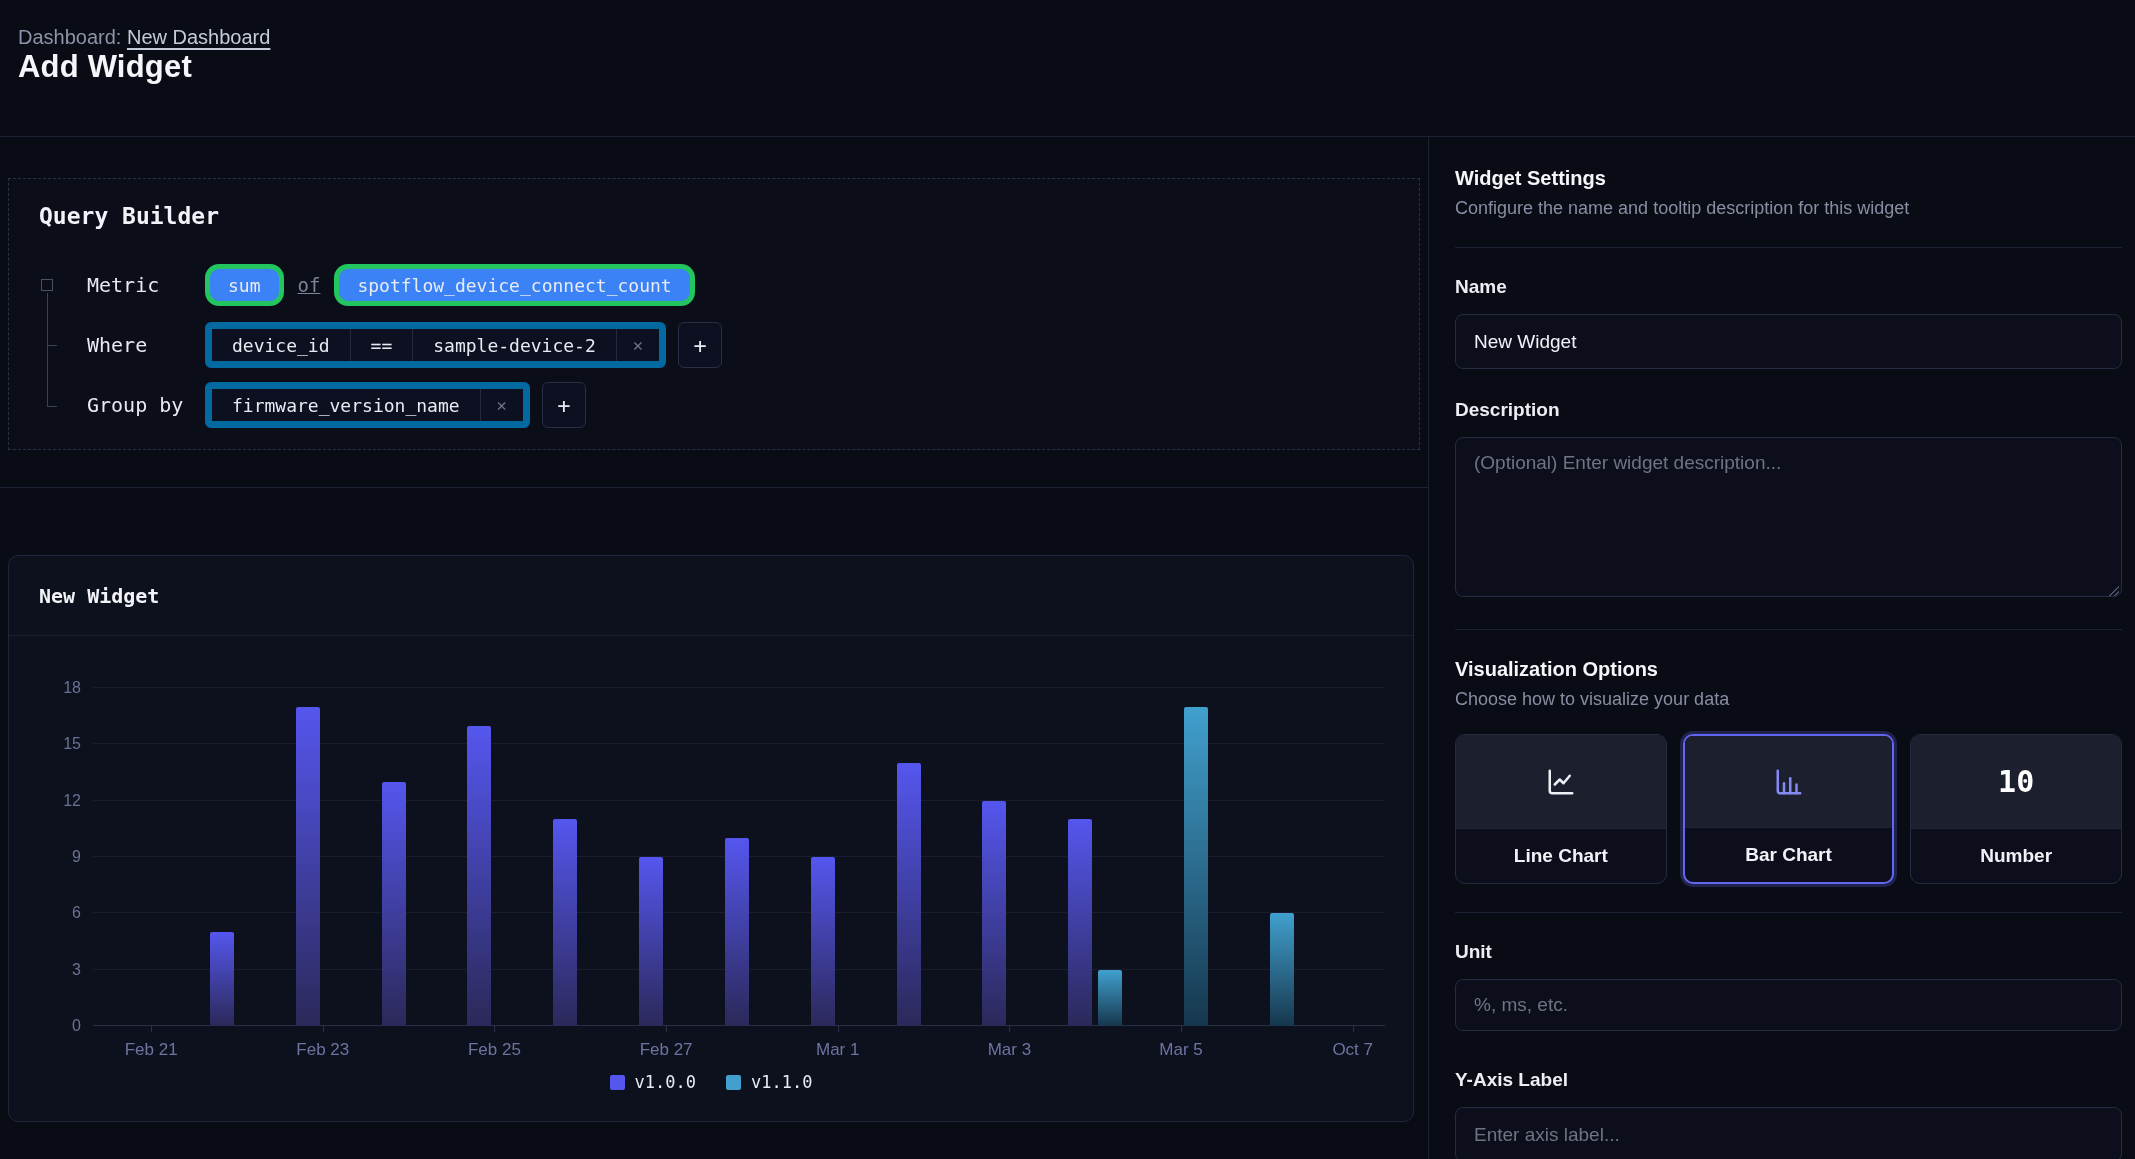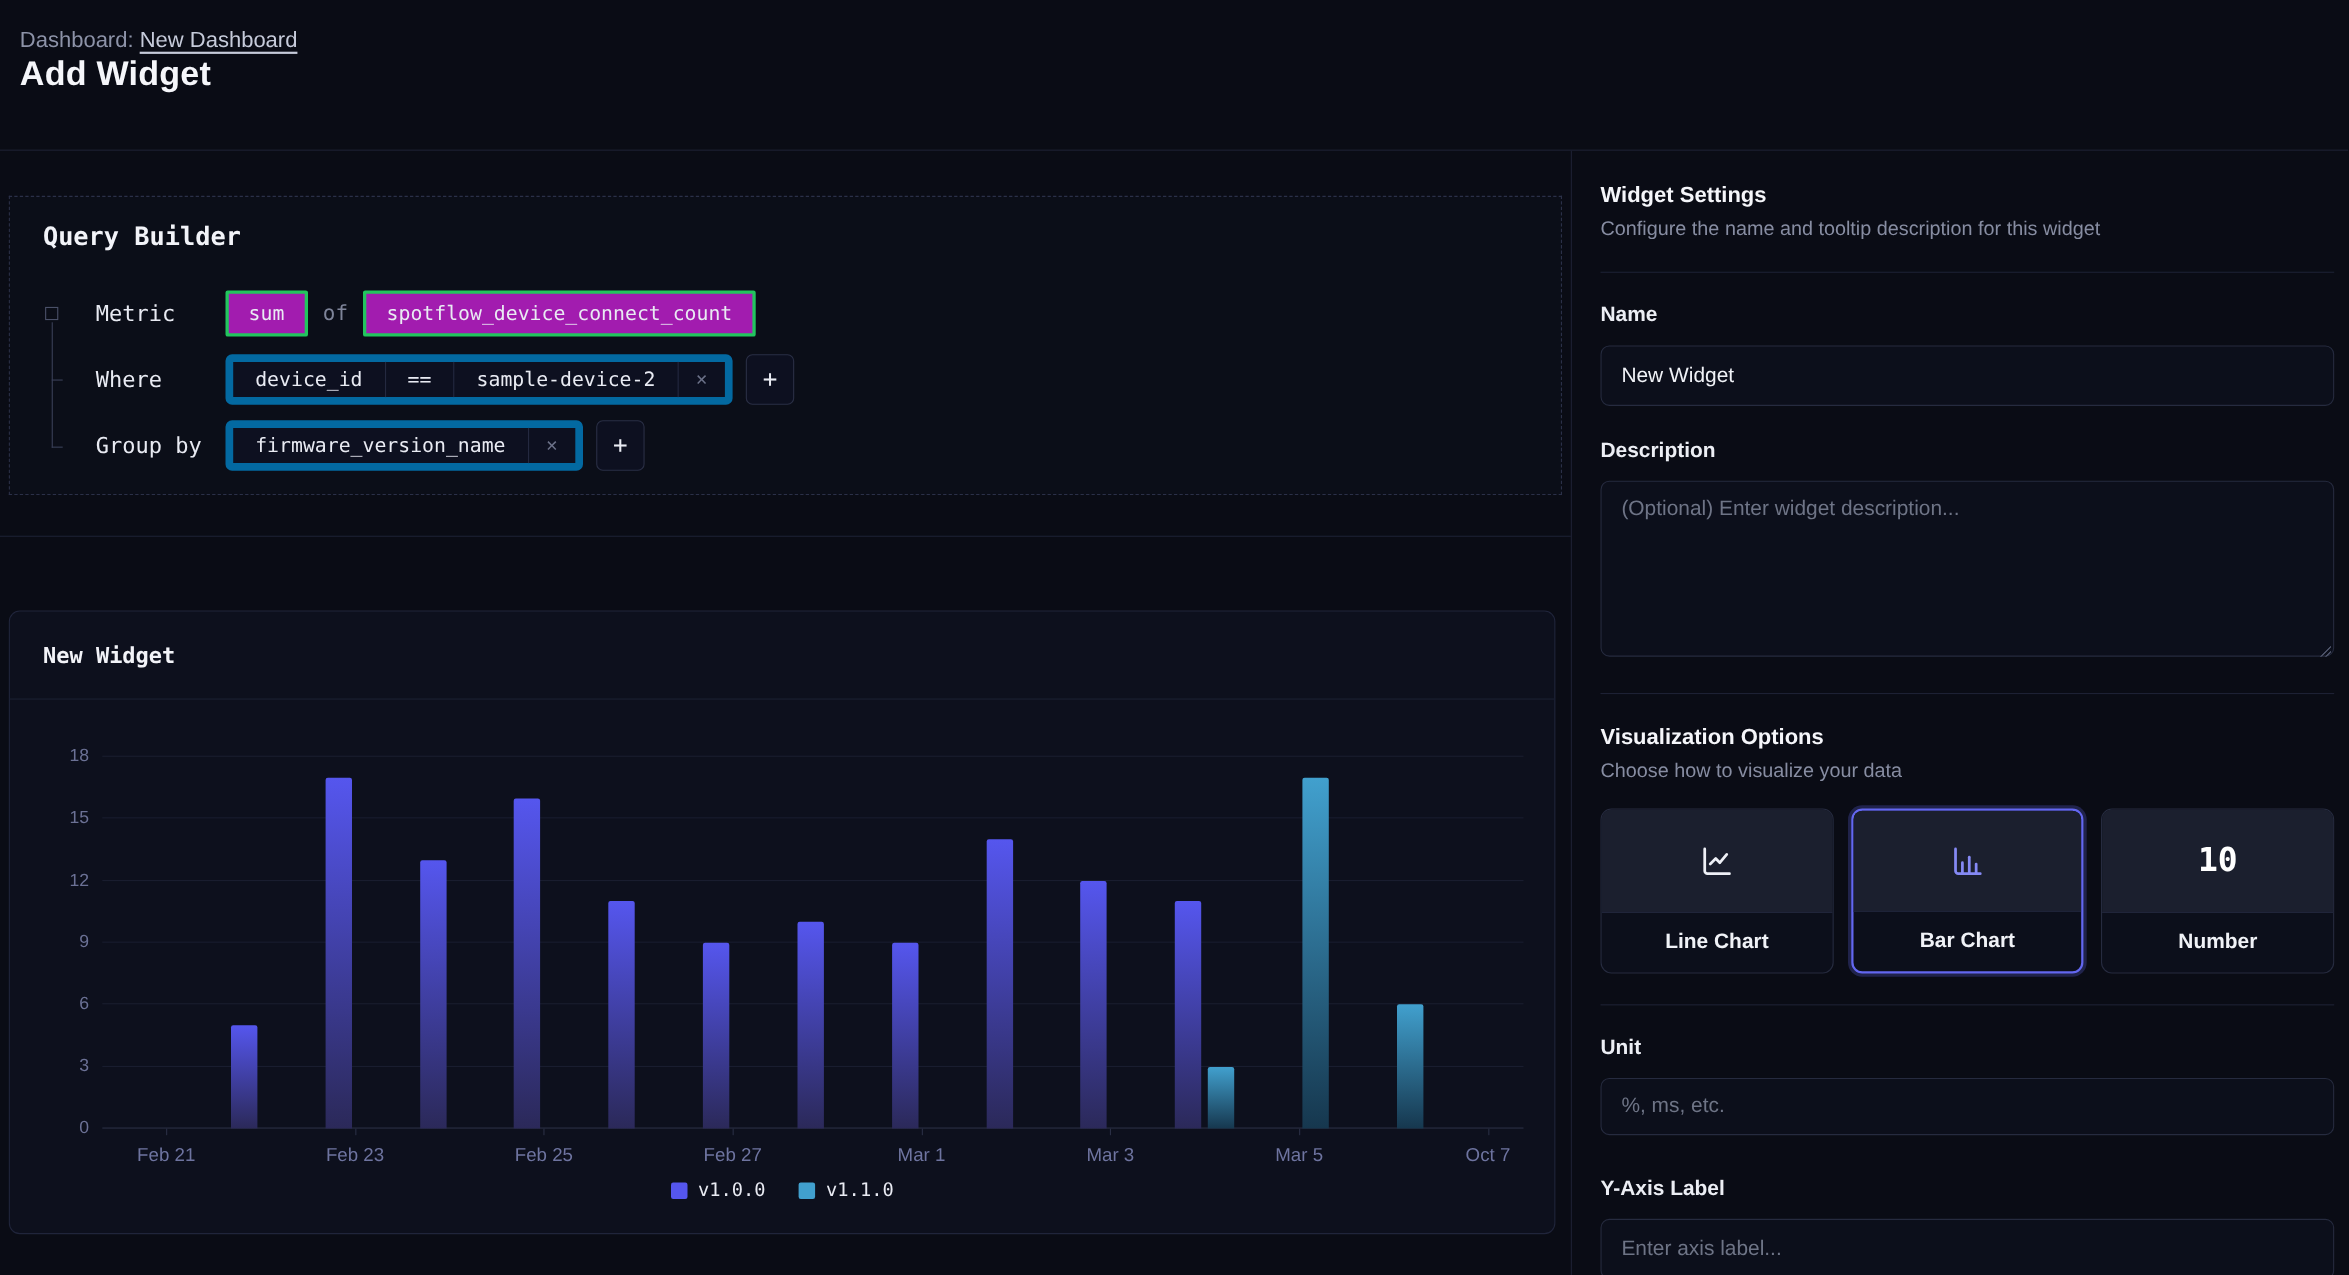--- a/index.html
+++ b/index.html
@@ -30,24 +30,24 @@
   .qb-rows { position:relative; margin-top:26px; margin-left:12px; }
   .qb-row { display:flex; align-items:center; height:60px; }
   .qb-label { width:118px; font-size:20px; color:#e8eaf2; flex:none; }
   .tree-col { position:absolute; left:-12px; top:0; width:24px; height:100%; }
   .tree-square { position:absolute; left:2px; top:24px; width:12px; height:12px;
     border:1px solid #4a5068; background:transparent; }
   .tree-vline { position:absolute; left:8px; top:38px; width:1px; height:114px; background:#3a4058; }
   .tree-stub-mid { position:absolute; left:8px; top:90px; width:10px; height:1px; background:#3a4058; }
   .tree-stub-end { position:absolute; left:8px; top:151px; width:10px; height:1px; background:#3a4058; }
   .qb-rows .qb-row { padding-left:36px; }
-  .chip { border:3px solid #22c55e; background:#a21caf; border-radius:2px;
+  .chip { border:5px solid #22c55e; background:#3b82f6; border-radius:14px;
     padding:0 18px; height:42px; display:flex; align-items:center;
     font-size:18px; color:#e9ebf3; cursor:pointer; }
-  .of-word { color:#7e8499; font-size:19px; margin:0 14px; }
+  .of-word { color:#7e8499; font-size:19px; margin:0 14px;text-decoration:underline; }
   .chip-group { display:flex; align-items:stretch; border:7px solid #0369a1;
     background:#0d1020; border-radius:6px; height:46px; }
   .chip-group .seg { display:flex; align-items:center; padding:0 20px;
     font-size:18px; color:#e9ebf3; border-right:1px solid #242940; cursor:pointer; }
   .chip-group .seg:last-child { border-right:none; }
   .chip-group .seg.close { color:#6b7188; font-size:17px; padding:0 16px; }
   .add-btn { margin-left:12px; width:44px; height:46px; border:1px solid #2a2f45;
     background:#0d1020; border-radius:6px; color:#e9ebf3; font-size:22px;
     display:flex; align-items:center; justify-content:center; cursor:pointer; }
 

